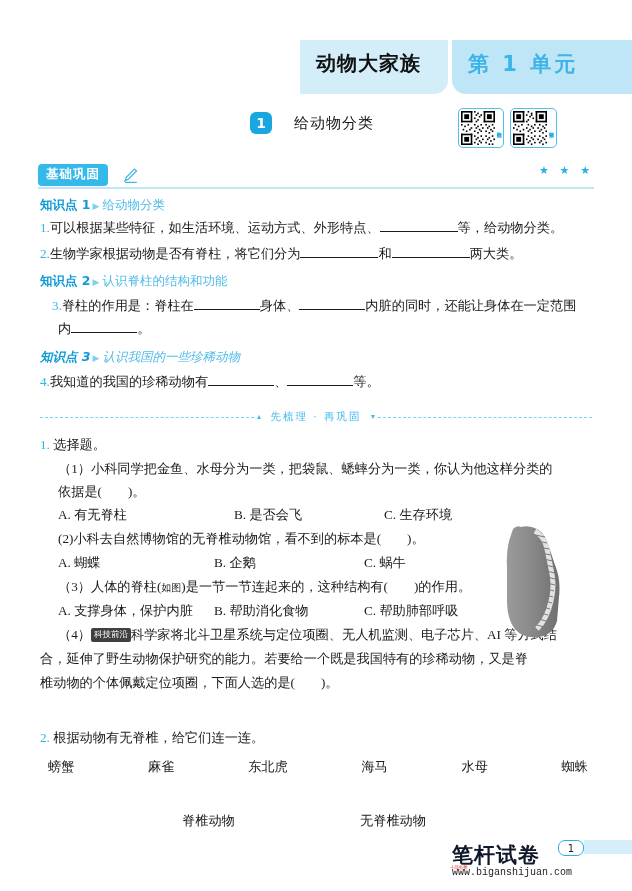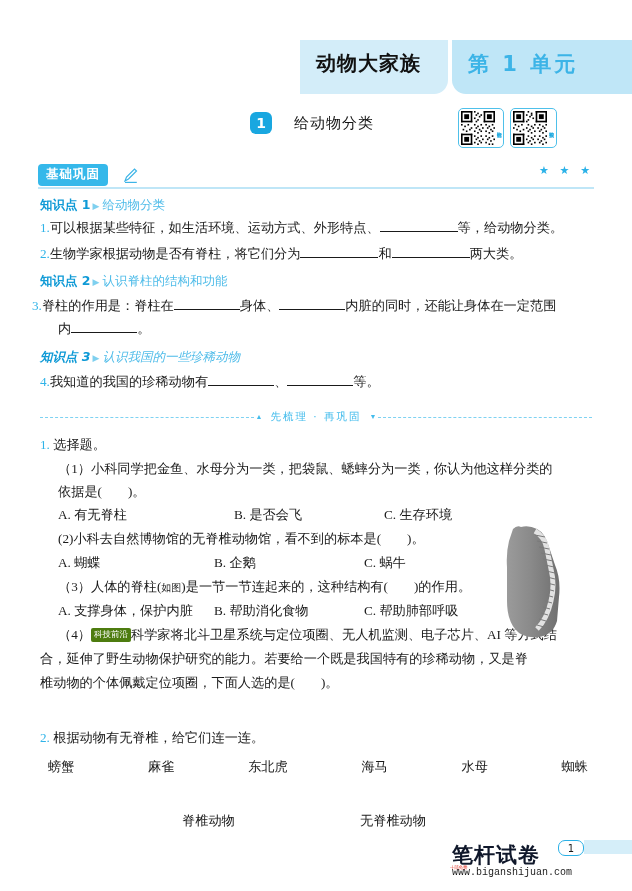--- a/index.html
+++ b/index.html
@@ -240,21 +240,21 @@
   }
   .tri {
     font-size: 7px;
     color: #43bcec;
     padding: 0 2px;
   }
 
   
   .tech-badge {
     display: inline-block;
-    background: #4d7c0f;
+    background: #404040;
     color: #ffffff;
     font-family: "DejaVu Sans", sans-serif;
     font-size: 8.5px;
     padding: 1px 3px;
     border-radius: 2px;
     vertical-align: 2px;
     letter-spacing: 0px;
   }
   .small-note {
     font-size: 10px;
@@ -535,21 +535,21 @@
   </div>
 
   <div class="line" style="left:40px; top:245px;">
     <span class="num">2.</span><span>生物学家根据动物是否有脊柱，将它们分为</span><span class="blank b-long"></span><span>和</span><span class="blank b-long"></span><span>两大类。</span>
   </div>
 
   <div class="kp" style="left:40px; top:273px;">
     <span class="kp-label">知识点 2</span><span class="kp-arrow">▶</span><span class="kp-text">认识脊柱的结构和功能</span>
   </div>
 
-  <div class="line" style="left:32px; top:297px;">
+  <div class="line" style="left:52px; top:297px;">
     <span class="num">3.</span><span>脊柱的作用是：脊柱在</span><span class="blank b-mid"></span><span>身体、</span><span class="blank b-mid"></span><span>内脏的同时，还能让身体在一定范围</span>
   </div>
 
   <div class="line" style="left:58px; top:320px;">
     <span>内</span><span class="blank b-mid"></span><span>。</span>
   </div>
 
   <div class="kp" style="left:40px; top:349px;font-style:italic;">
     <span class="kp-label">知识点 3</span><span class="kp-arrow">▶</span><span class="kp-text">认识我国的一些珍稀动物</span>
   </div>

